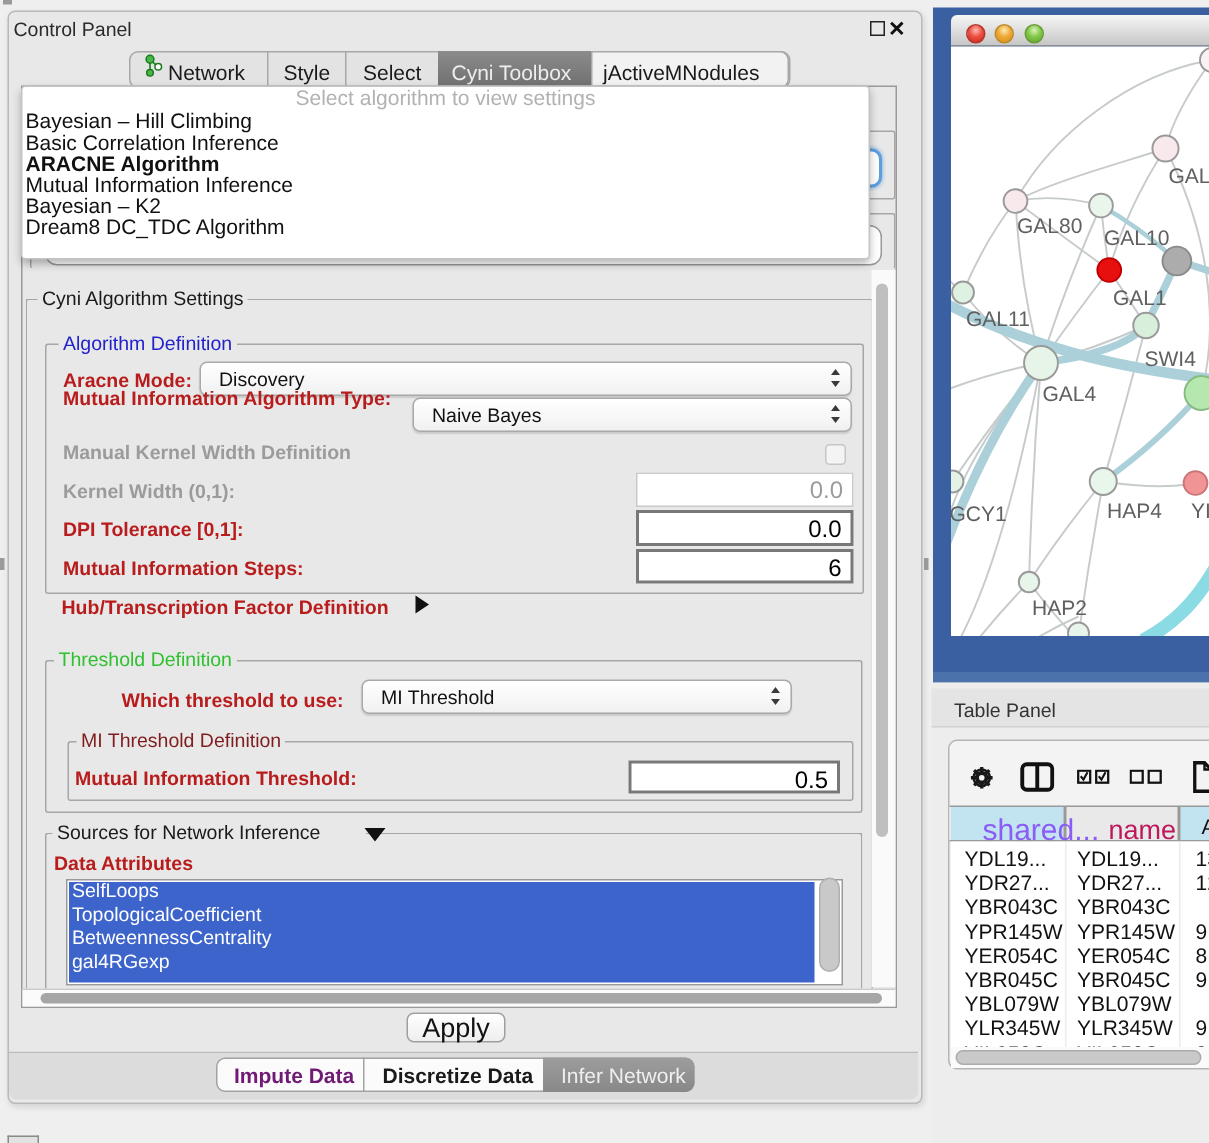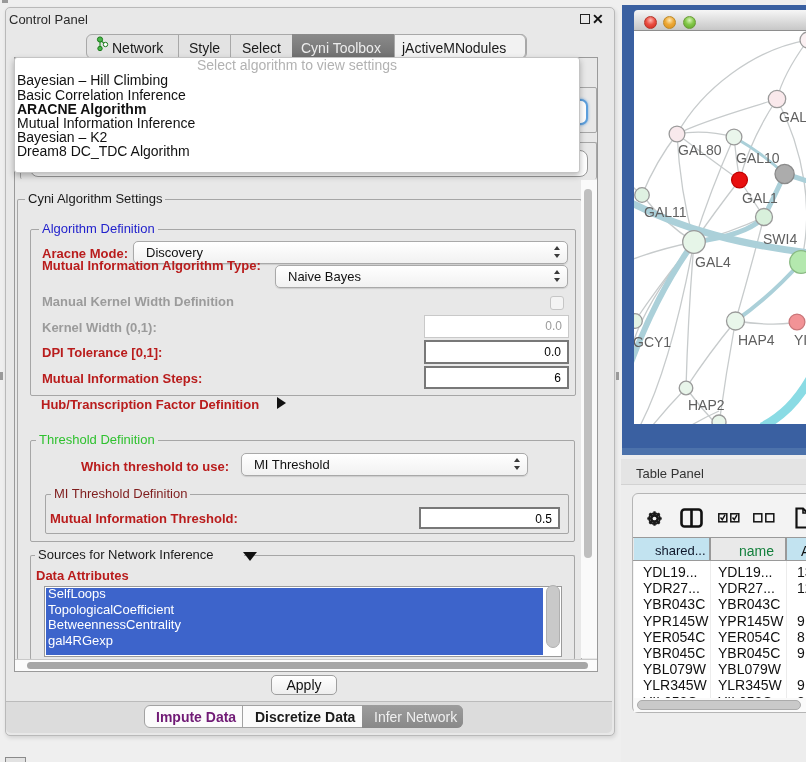--- a/index.html
+++ b/index.html
@@ -10,21 +10,21 @@
   .gbox{position:absolute;border:1px solid #a6a6a6;border-radius:2px;}
   .gtitle{position:absolute;background:#e8e8e8;padding:0 3px;line-height:13px;}
   .combo{position:absolute;background:linear-gradient(#ffffff,#f1f1f1);
          border:1px solid #a9a9a9;border-radius:5px;
          box-shadow:0 1px 1px rgba(0,0,0,0.12);}
   .combo .ct{position:absolute;left:12px;top:3px;font-size:13px;color:#111;}
   .arr{position:absolute;width:0;height:0;border-left:3.5px solid transparent;border-right:3.5px solid transparent;}
   .arrup{border-bottom:4.5px solid #3a3a3a;}
   .arrdn{border-top:4.5px solid #3a3a3a;}
   .tfield{position:absolute;background:#fff;}
-  .tfield .tv{position:absolute;right:6px;top:3px;font-size:12px;}
+  .tfield .tv{position:absolute;right:6px;top:3px;font-size:16px;}
   .lbl{position:absolute;font-weight:bold;color:#b91c1c;white-space:nowrap;}
   .dis{color:#9b9b9b;}
   .pitem{position:absolute;left:17px;font-size:14px;color:#111;white-space:nowrap;}
 </style>
 </head>
 <body>
 
 <div class="abs" style="left:0;top:0;width:806px;height:762px;background:#efefef;"></div>
 <div class="abs" style="left:2px;top:0;width:6px;height:3px;background:#9a9a9a;"></div>
 
@@ -135,21 +135,21 @@
 <div class="abs" style="left:48px;top:586px;font-size:13px;color:#fff;line-height:15.6px;">SelfLoops<br>TopologicalCoefficient<br>BetweennessCentrality<br>gal4RGexp</div>
 <div class="abs" style="left:546px;top:585px;width:14px;height:63px;background:#c9c9c9;border:1px solid #b0b0b0;border-radius:7px;box-sizing:border-box;"></div>
 
 <div class="abs" style="left:581px;top:180px;width:16px;height:478px;background:#fafafa;"></div>
 <div class="abs" style="left:584px;top:189px;width:8px;height:369px;background:#bfbfbf;border-radius:4px;"></div>
 <div class="abs" style="left:15px;top:659px;width:582px;height:12px;background:#fbfbfb;border-top:1px solid #c9c9c9;box-sizing:border-box;"></div>
 <div class="abs" style="left:27px;top:662px;width:561px;height:7px;background:#a6a6a6;border-radius:3.5px;"></div>
 
 <div class="abs" style="left:271px;top:675px;width:66px;height:20px;background:linear-gradient(#ffffff,#eeeeee);
      border:1px solid #9f9f9f;border-radius:5px;box-sizing:border-box;text-align:center;">
-  <span style="font-size:14px;color:#111;line-height:18px;">Apply</span></div>
+  <span style="font-size:18px;color:#111;line-height:18px;">Apply</span></div>
 
 <div class="abs" style="left:6px;top:701px;width:606px;height:32px;background:#dcdcdc;border-top:1px solid #bbb;border-radius:0 0 5px 5px;box-sizing:border-box;"></div>
 <div class="abs" style="left:144px;top:705px;width:319px;height:23px;background:#fbfbfb;border:1px solid #a2a2a2;border-radius:6px;box-sizing:border-box;"></div>
 <div class="abs" style="left:242px;top:705px;width:1px;height:23px;background:#a2a2a2;"></div>
 <div class="abs" style="left:362px;top:705px;width:101px;height:23px;background:linear-gradient(#9d9d9d,#888888);border-radius:0 6px 6px 0;"></div>
 <div class="abs" style="left:156px;top:709px;font-size:14px;font-weight:bold;color:#701a75;">Impute Data</div>
 <div class="abs" style="left:255px;top:709px;font-size:14px;font-weight:bold;color:#1a1a1a;">Discretize Data</div>
 <div class="abs" style="left:374px;top:709px;font-size:14px;color:#efefef;">Infer Network</div>
 
 <div class="abs" style="left:5px;top:757px;width:19px;height:5px;background:#e2e2e2;border:1.5px solid #8a8a8a;border-bottom:none;"></div>
@@ -289,22 +289,22 @@
 <svg class="abs" style="left:795px;top:507px;" width="14" height="22" viewBox="0 0 14 22">
   <path d="M1.5,1.5 L8,1.5 L12.5,6 L12.5,20.5 L1.5,20.5 Z" fill="none" stroke="#111" stroke-width="2.2"></path>
   <path d="M8,1.5 L8,6 L12.5,6" fill="none" stroke="#111" stroke-width="1.6"></path>
 </svg>
 
 <div class="abs" style="left:633px;top:537px;width:173px;height:24px;border-top:1px solid #9a9a9a;border-bottom:1px solid #9a9a9a;box-sizing:border-box;background:#e9e9e9;"></div>
 <div class="abs" style="left:634px;top:538px;width:75px;height:22px;background:#c2e3f0;"></div>
 <div class="abs" style="left:787px;top:538px;width:19px;height:22px;background:#c2e3f0;"></div>
 <div class="abs" style="left:709px;top:538px;width:1.5px;height:22px;background:#999;"></div>
 <div class="abs" style="left:785px;top:538px;width:1.5px;height:22px;background:#999;"></div>
-<div class="abs" style="left:655px;top:543px;font-size:13px;color:#0f172a;">shared...</div>
-<div class="abs" style="left:739px;top:543px;font-size:14px;color:#15803d;">name</div>
+<div class="abs" style="left:655px;top:543px;font-size:20px;color:#8b5cf6;">shared...</div>
+<div class="abs" style="left:739px;top:543px;font-size:18px;color:#be185d;">name</div>
 <div class="abs" style="left:801px;top:543px;font-size:14px;color:#111;">A</div>
 
 <div class="abs" style="left:634px;top:561px;width:172px;height:137px;background:#fff;overflow:hidden;">
   <div style="position:absolute;left:75.5px;top:0;width:1px;height:137px;background:#ececec;"></div>
   <div style="position:absolute;left:151.5px;top:0;width:1px;height:137px;background:#ececec;"></div>
   <div style="position:absolute;left:9px;top:3px;font-size:14px;color:#111;line-height:16.2px;white-space:pre;">YDL19...
 YDR27...
 YBR043C
 YPR145W
 YER054C

